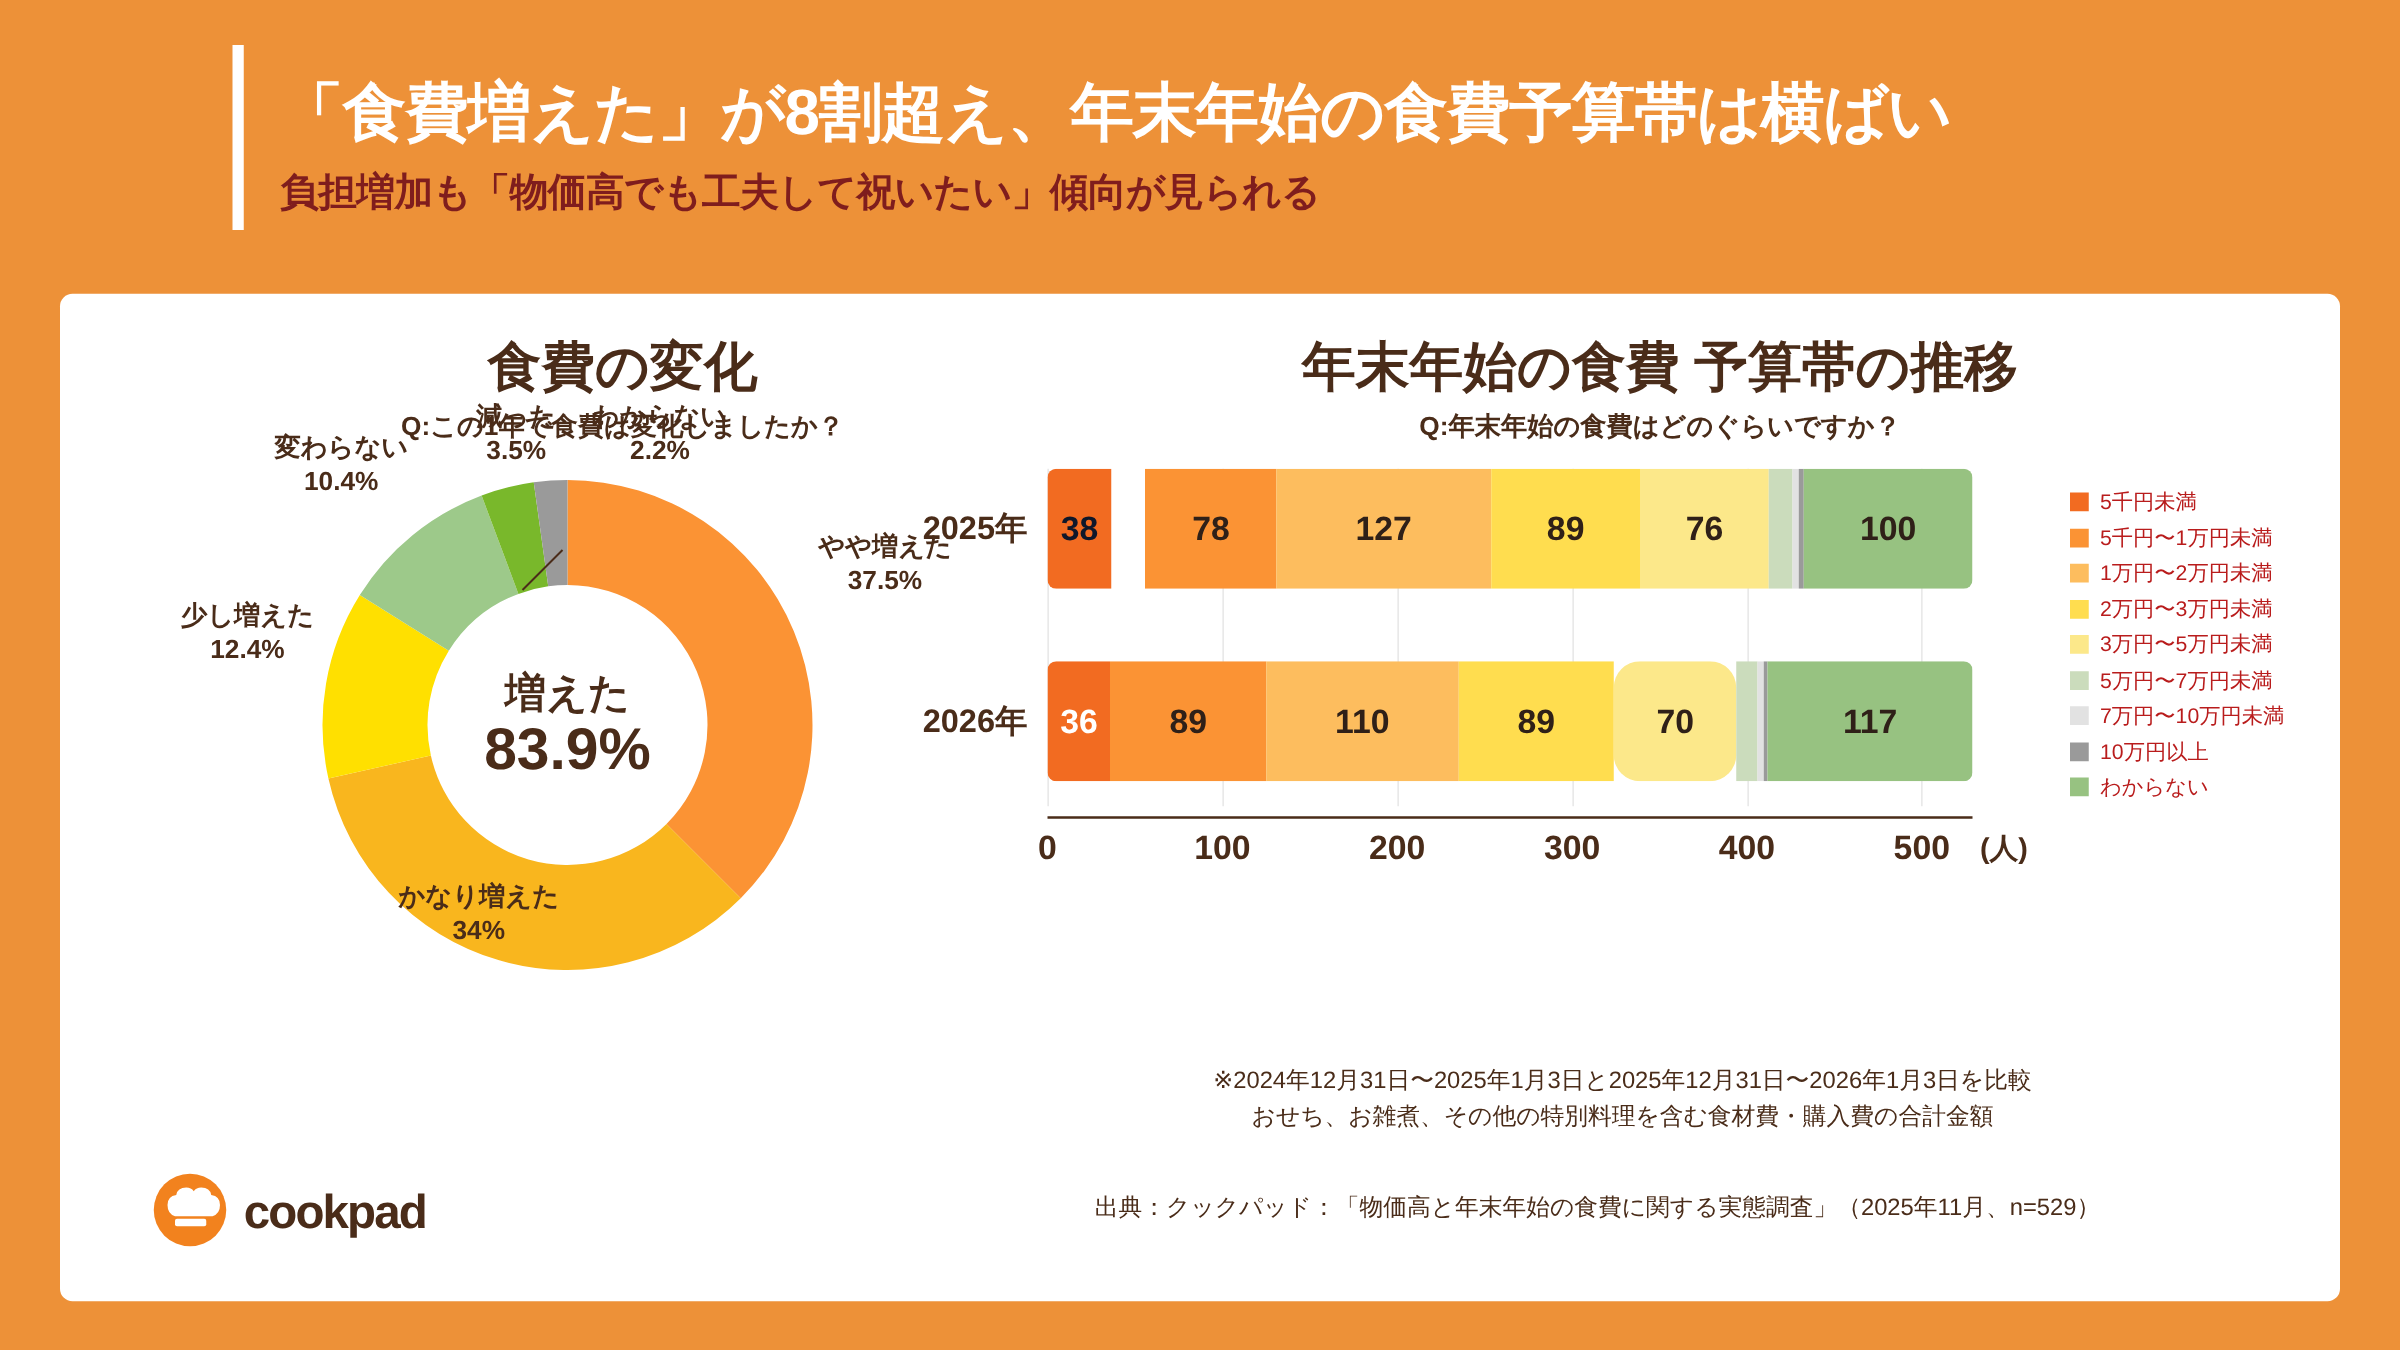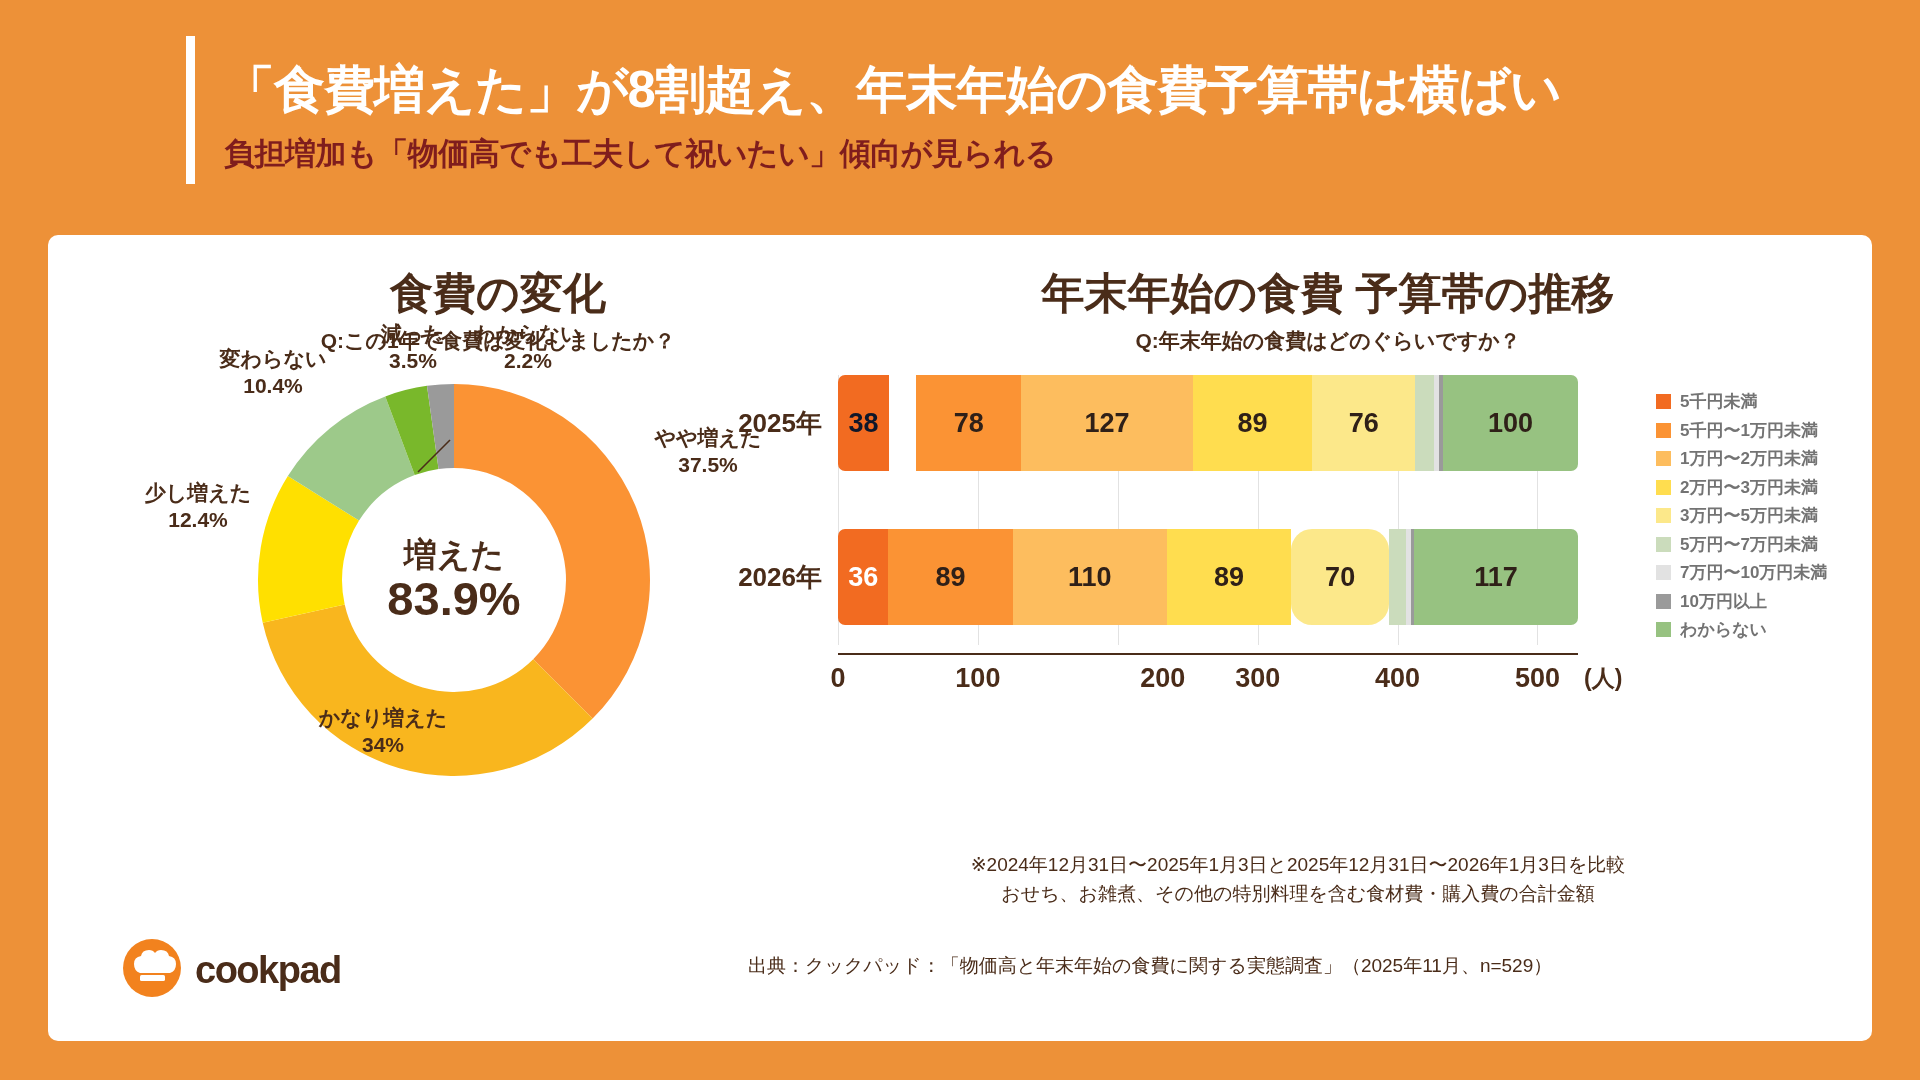--- a/index.html
+++ b/index.html
@@ -91,30 +91,30 @@
   .axis-line { position:absolute; left:0; top:0; width:740px; height:2px; background:#4A2C19; }
   .tick { position:absolute; top:10px; transform:translateX(-50%);
           font-size:27px; font-weight:bold; color:#4A2C19; white-space:nowrap; }
   .axis-unit { position:absolute; left:746px; top:10px;
                font-size:23px; font-weight:bold; color:#4A2C19; white-space:nowrap; }
 
   
   .legend { position:absolute; left:1608px; top:155px; width:230px; }
   .legend-item { display:flex; align-items:center; margin-bottom:5.5px; }
   .legend-sw { width:15px; height:15px; flex:0 0 15px; margin-right:9px; }
-  .legend-tx { font-size:17px; font-weight:bold; color:#737373; white-space:nowrap; }
+  .legend-tx { font-size:17px; font-weight:normal; color:#b91c1c; white-space:nowrap; }
 
   
   .foot {
     position:absolute; left:760px; top:615px; width:980px;
     text-align:center; font-size:19px; color:#4A2C19; line-height:1.55;
   }
   .source {
     position:absolute; left:700px; top:718px; width:1060px;
-    text-align:left; font-size:19px; color:#4A2C19; white-space:nowrap;
+    text-align:center; font-size:19px; color:#4A2C19; white-space:nowrap;
   }
 
   
   .logo { position:absolute; left:75px; top:700px; width:280px; height:70px; }
   .logo-mark { position:absolute; left:0; top:4px; width:58px; height:58px;
                border-radius:50%; background:#F2821E; }
   .logo-text { position:absolute; left:72px; top:14px;
                font-size:38px; font-weight:bold; color:#4A2C19;
                letter-spacing:-1.5px; }
 </style>
@@ -242,21 +242,21 @@
             </div>
           </div>
         </div>
       </div>
 
     <div class="axis">
       <div class="axis-line"></div>
       <div id="ticks">
           <div class="tick" style="left: 0px;">0</div>
           <div class="tick" style="left: 139.887px;">100</div>
-          <div class="tick" style="left: 279.773px; margin-left: 45px;">200</div>
+          <div class="tick" style="left: 279.773px;">200</div>
           <div class="tick" style="left: 419.66px;">300</div>
           <div class="tick" style="left: 559.546px;">400</div>
           <div class="tick" style="left: 699.433px;">500</div>
         </div>
       <div class="axis-unit">(人)</div>
     </div>
 
     <div class="legend" id="legend">
         <div class="legend-item">
           <div class="legend-sw" style="background: rgb(242, 107, 33);"></div>

